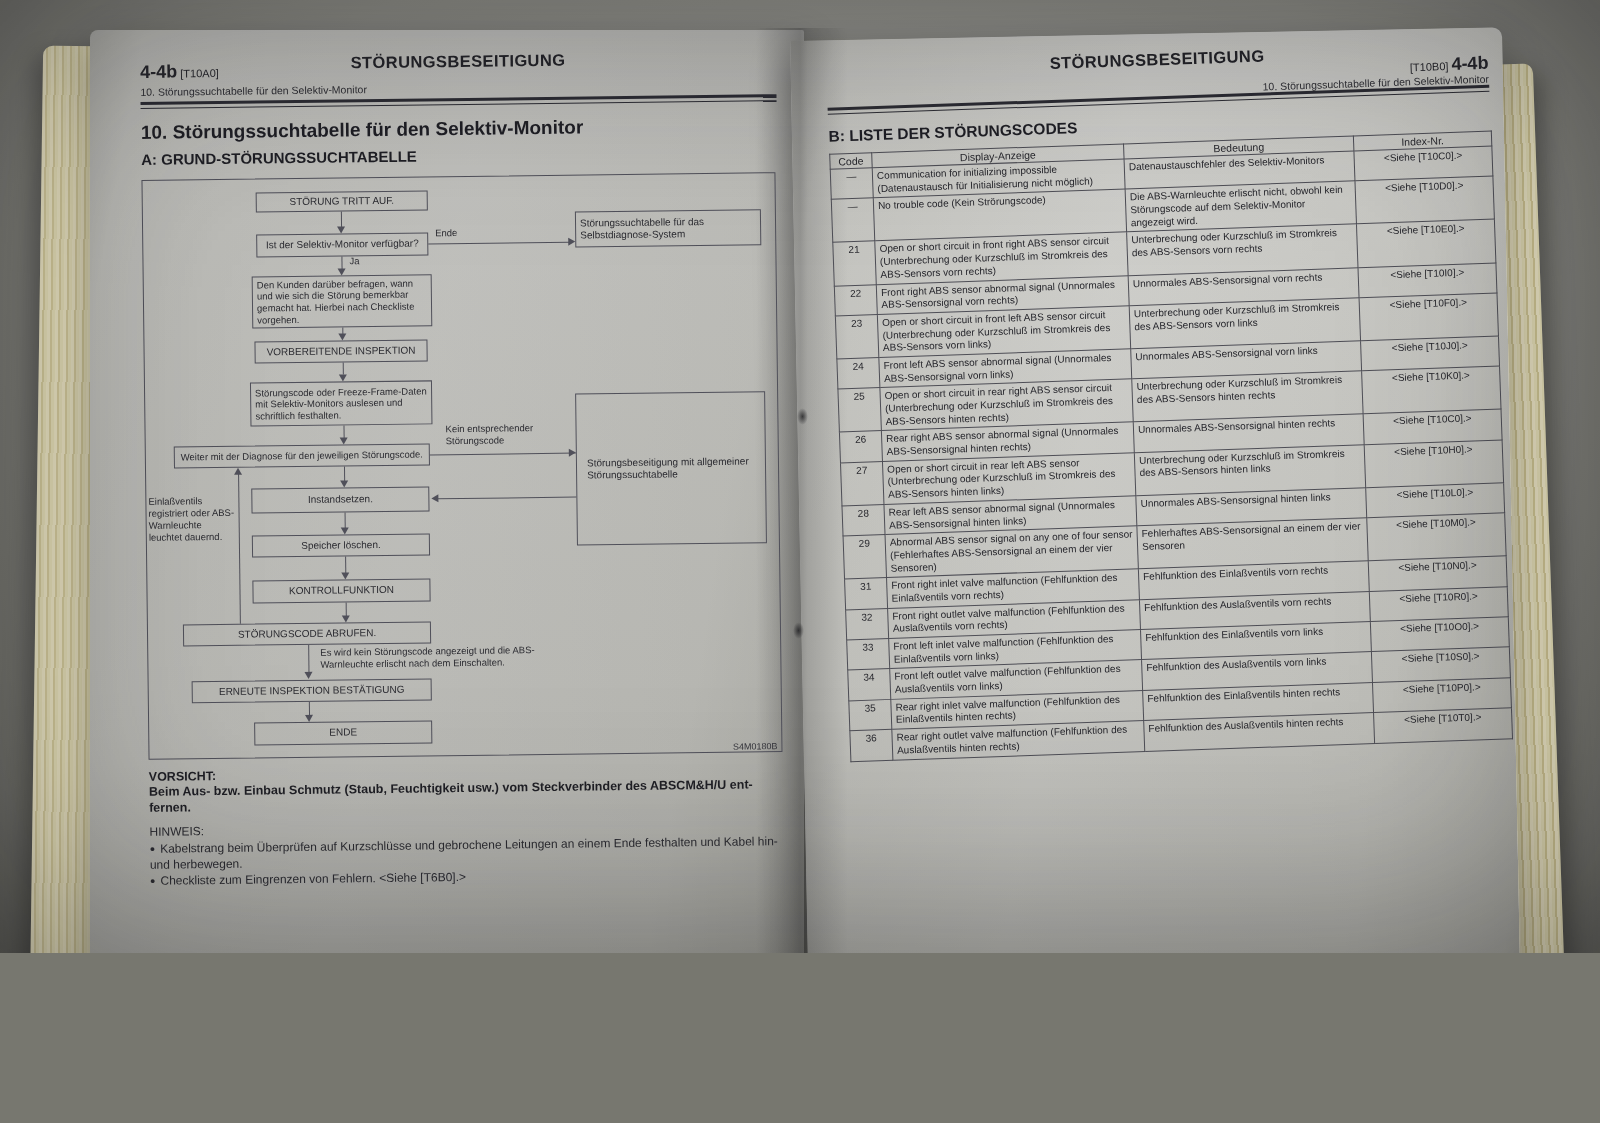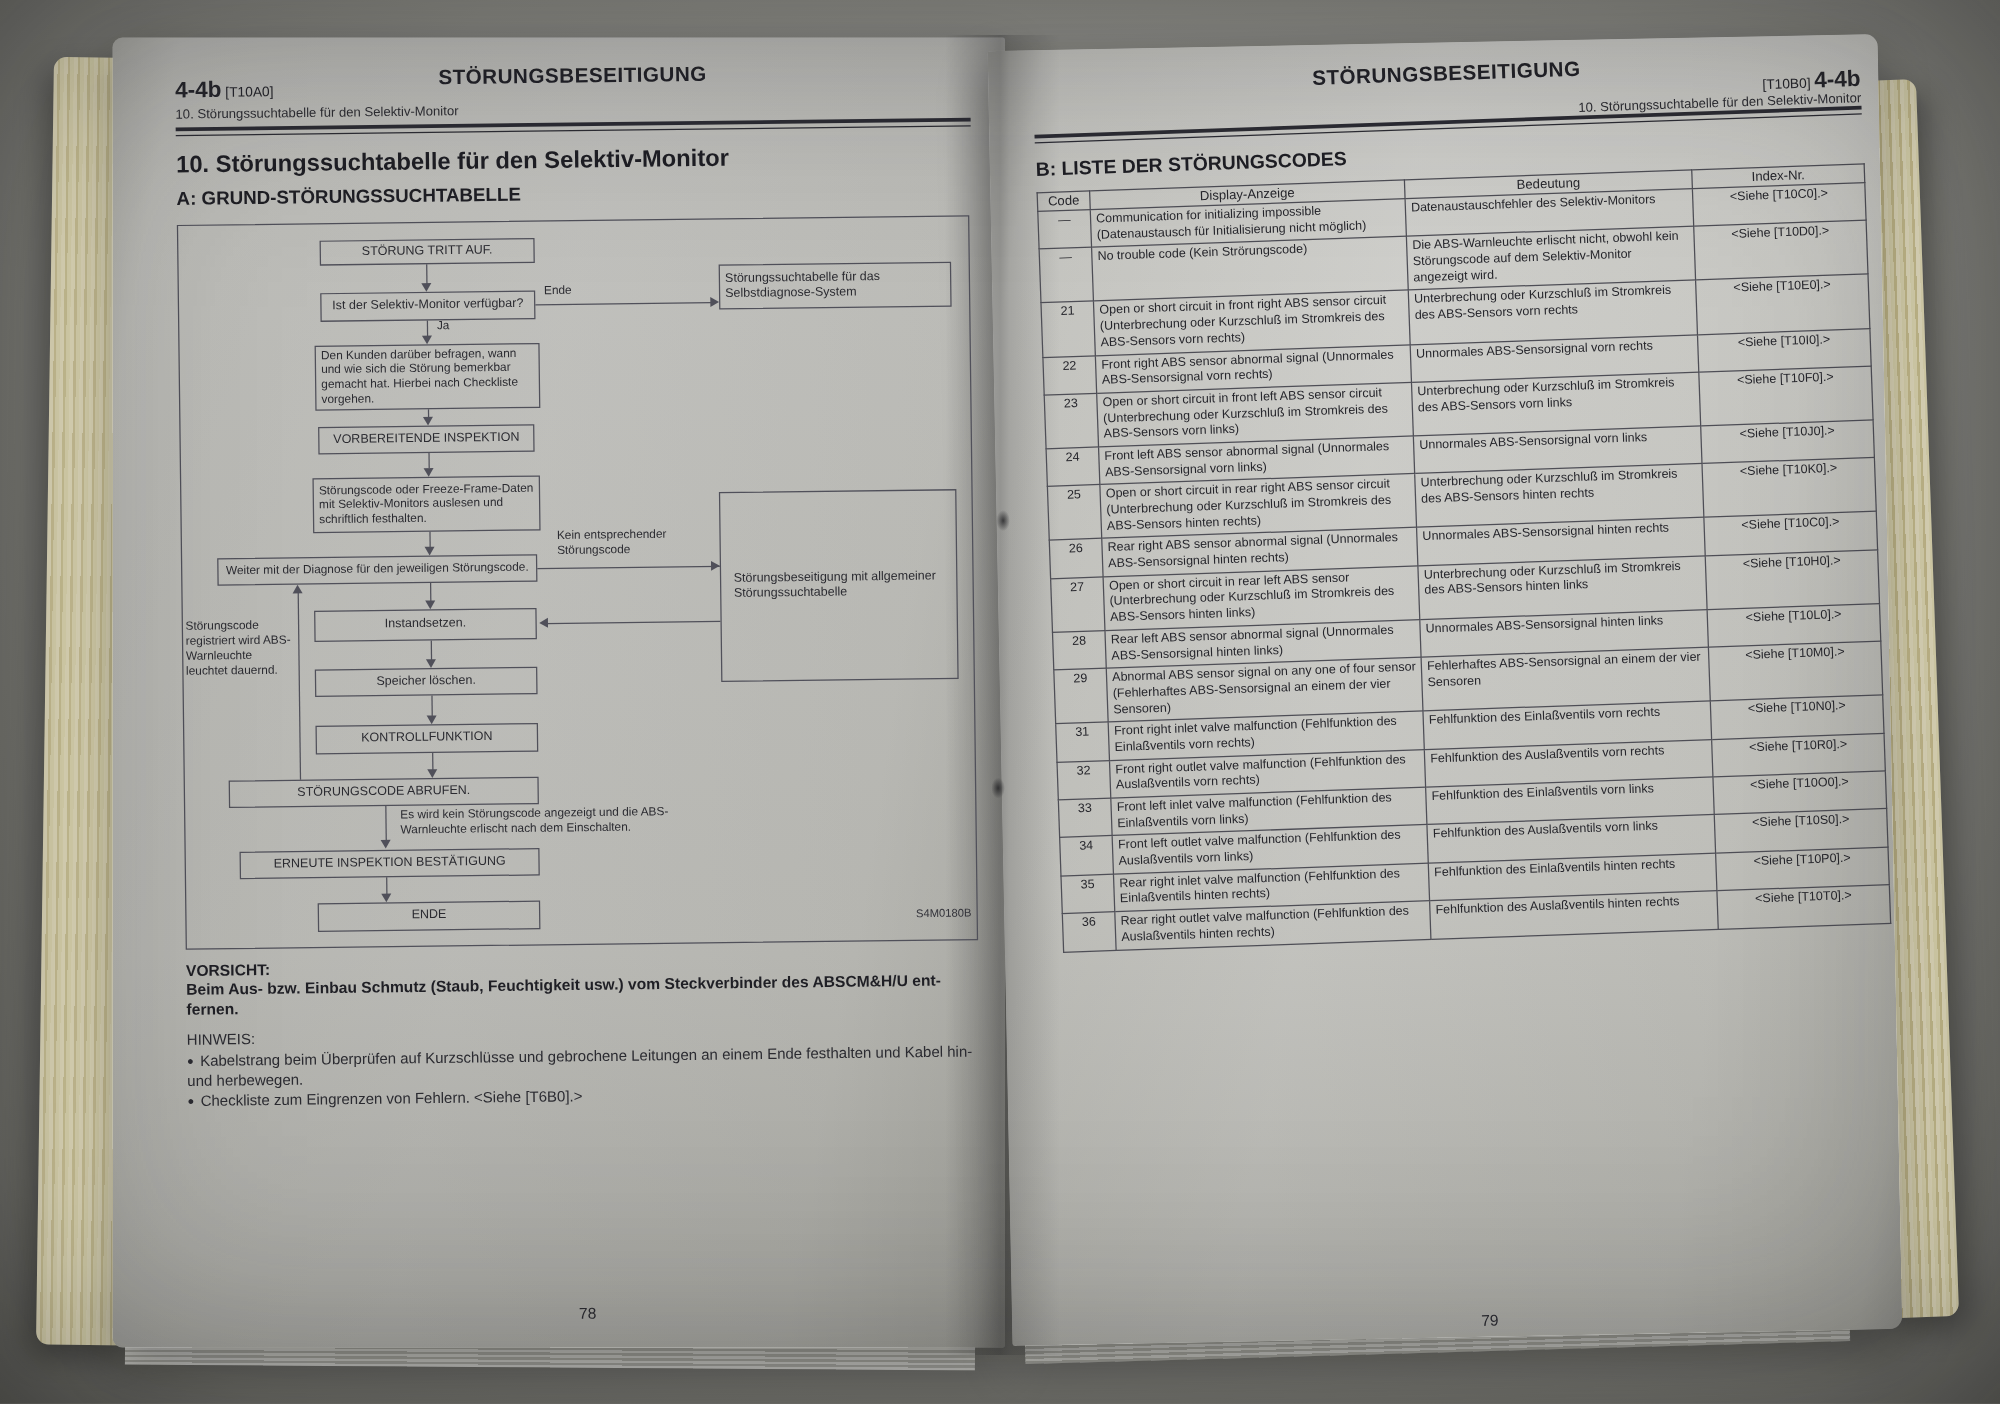--- a/index.html
+++ b/index.html
@@ -1,17 +1,17 @@
 <!DOCTYPE html>
 <html><head>
 <meta charset="utf-8">
 <style>
   html,body{margin:0;padding:0;}
   body{width:1600px;height:1123px;background:#77776f;font-family:"Liberation Sans",sans-serif;}
-  .scene{position:relative;width:1600px;height:1123px;overflow:hidden;
+  .scene{position:relative;width:1600px;height:953px;overflow:hidden;
     background:radial-gradient(ellipse at 52% 30%, #9c9c96 0%, #8e8e88 48%, #74746e 88%, #62625c 100%);}
   .scene::after{content:"";position:absolute;inset:0;pointer-events:none;
     box-shadow:inset 0 0 240px rgba(15,15,18,.45);}
   
   .stack-left{position:absolute;left:36px;top:46px;width:74px;height:1030px;transform:rotate(.8deg);
     border-radius:10px 0 0 10px;
     background:repeating-linear-gradient(to right,#efe8c6 0 3px,#d7cd9e 3px 5px,#e9e2ba 5px 8px);
     box-shadow:-6px 10px 24px rgba(0,0,0,.35);}
   .stack-right{position:absolute;left:1492px;top:64px;width:58px;height:990px;transform:rotate(-2deg);
     border-radius:0 10px 10px 0;
@@ -57,21 +57,21 @@
     justify-content:center;text-align:center;font-size:10px;line-height:1.22;padding:1px 4px;color:#2b2b31;}
   .fbox.lal{justify-content:flex-start;text-align:left;}
   .flabel{position:absolute;font-size:9.5px;line-height:1.25;color:#2b2b31;}
   .vl{position:absolute;width:1px;background:#50505a;}
   .hl{position:absolute;height:1px;background:#50505a;}
   .ah{position:absolute;width:0;height:0;}
   .ah.d{border-left:4px solid transparent;border-right:4px solid transparent;border-top:7px solid #50505a;}
   .ah.u{border-left:4px solid transparent;border-right:4px solid transparent;border-bottom:7px solid #50505a;}
   .ah.r{border-top:4px solid transparent;border-bottom:4px solid transparent;border-left:7px solid #50505a;}
   .ah.l{border-top:4px solid transparent;border-bottom:4px solid transparent;border-right:7px solid #50505a;}
-  .figcode{position:absolute;right:4px;bottom:16px;font-size:9px;color:#33333a;}
+  .figcode{position:absolute;right:4px;bottom:0;font-size:9px;color:#33333a;}
   
   .caution{margin-top:10px;}
   .caution .t{font-size:12.5px;font-weight:bold;color:#1f1f25;}
   .caution .b{font-size:12.5px;font-weight:bold;color:#1f1f25;line-height:1.3;}
   .note{margin-top:8px;}
   .note .t{font-size:12px;color:#2b2b31;}
   .note ul{margin:2px 0 0 0;padding:0;list-style:none;}
   .note li{font-size:12px;line-height:1.35;color:#2b2b31;}
   .note li::before{content:"\25CF\00a0\00a0";font-size:9px;position:relative;top:-1px;}
   .pagenum{position:absolute;left:0;right:0;text-align:center;font-size:12.5px;color:#2b2b31;}
@@ -153,21 +153,21 @@
       <div class="ah d" style="left:194px;top:302px;"></div>
       <div class="vl" style="left:198px;top:334px;height:16px;"></div>
       <div class="ah d" style="left:194px;top:349px;"></div>
       <div class="vl" style="left:198px;top:378px;height:17px;"></div>
       <div class="ah d" style="left:194px;top:394px;"></div>
       <div class="vl" style="left:198px;top:424px;height:14px;"></div>
       <div class="ah d" style="left:194px;top:437px;"></div>
 
       <div class="vl" style="left:92px;top:294px;height:150px;"></div>
       <div class="ah u" style="left:88px;top:288px;"></div>
-      <div class="flabel" style="left:2px;top:315px;width:88px;">Störungscode registriert wird ABS-Warnleuchte leuchtet dauernd.</div>
+      <div class="flabel" style="left:2px;top:315px;width:88px;">Einlaßventils registriert oder ABS-Warnleuchte leuchtet dauernd.</div>
 
       <div class="vl" style="left:160px;top:466px;height:28px;"></div>
       <div class="ah d" style="left:156px;top:493px;"></div>
       <div class="flabel" style="left:172px;top:468px;width:255px;">Es wird kein Störungscode angezeigt und die ABS-Warnleuchte erlischt nach dem Einschalten.</div>
       <div class="vl" style="left:160px;top:523px;height:14px;"></div>
       <div class="ah d" style="left:156px;top:536px;"></div>
       <div class="figcode">S4M0180B</div>
     </div>
 
     <div class="caution">

